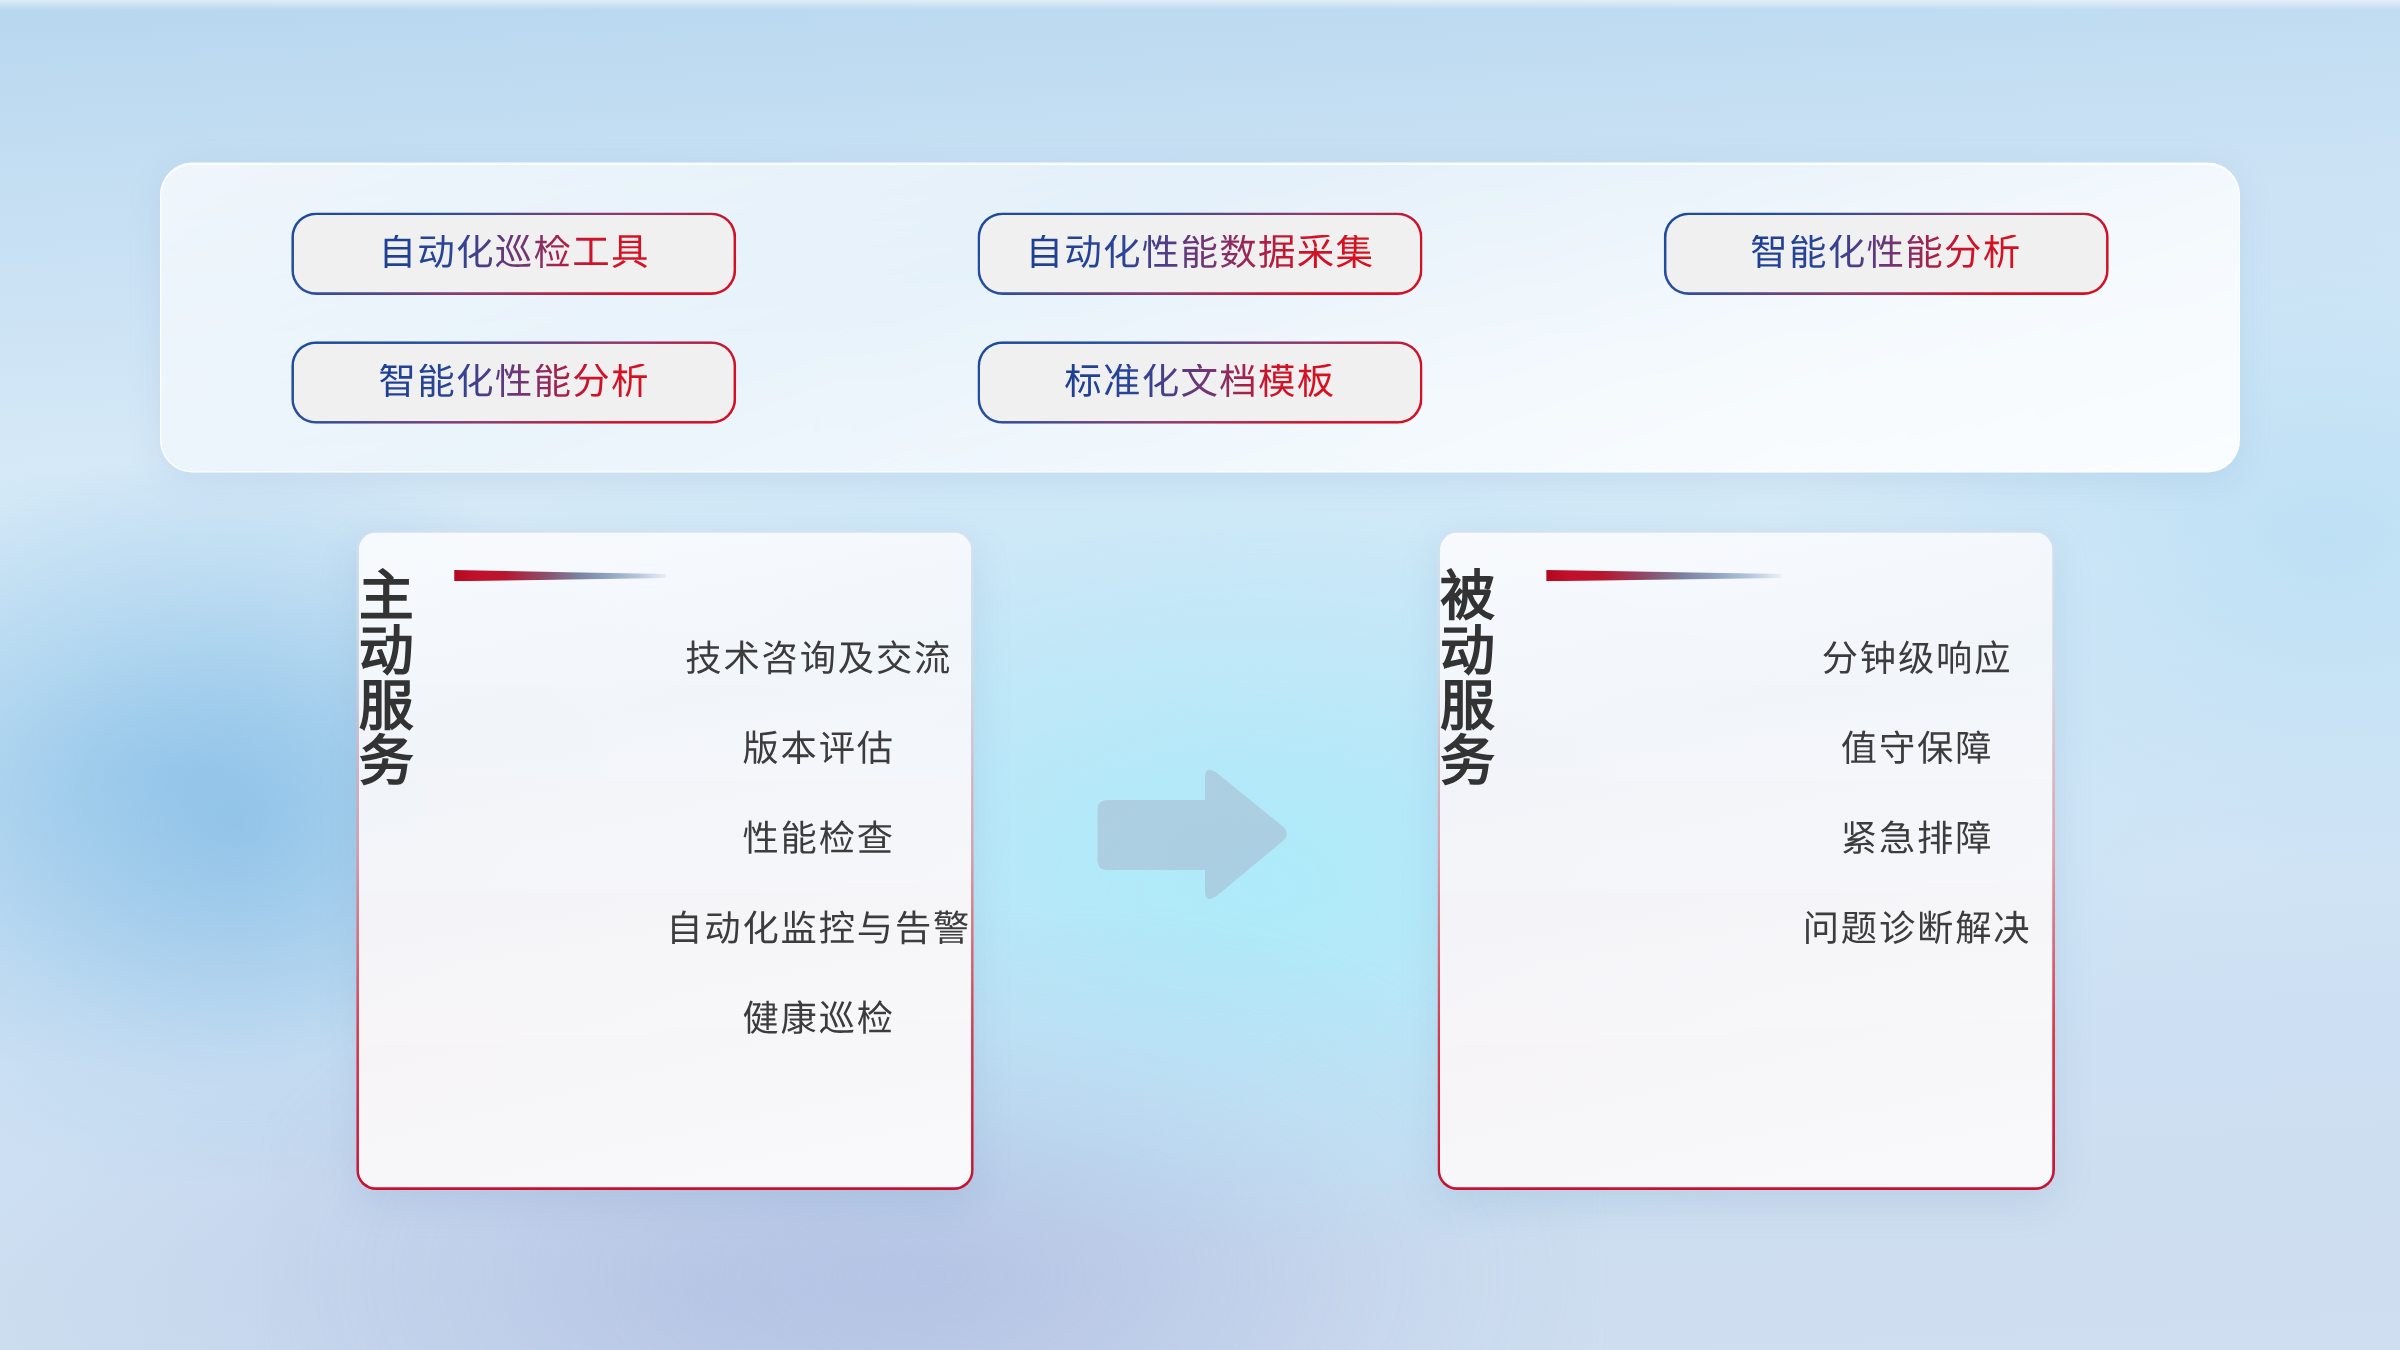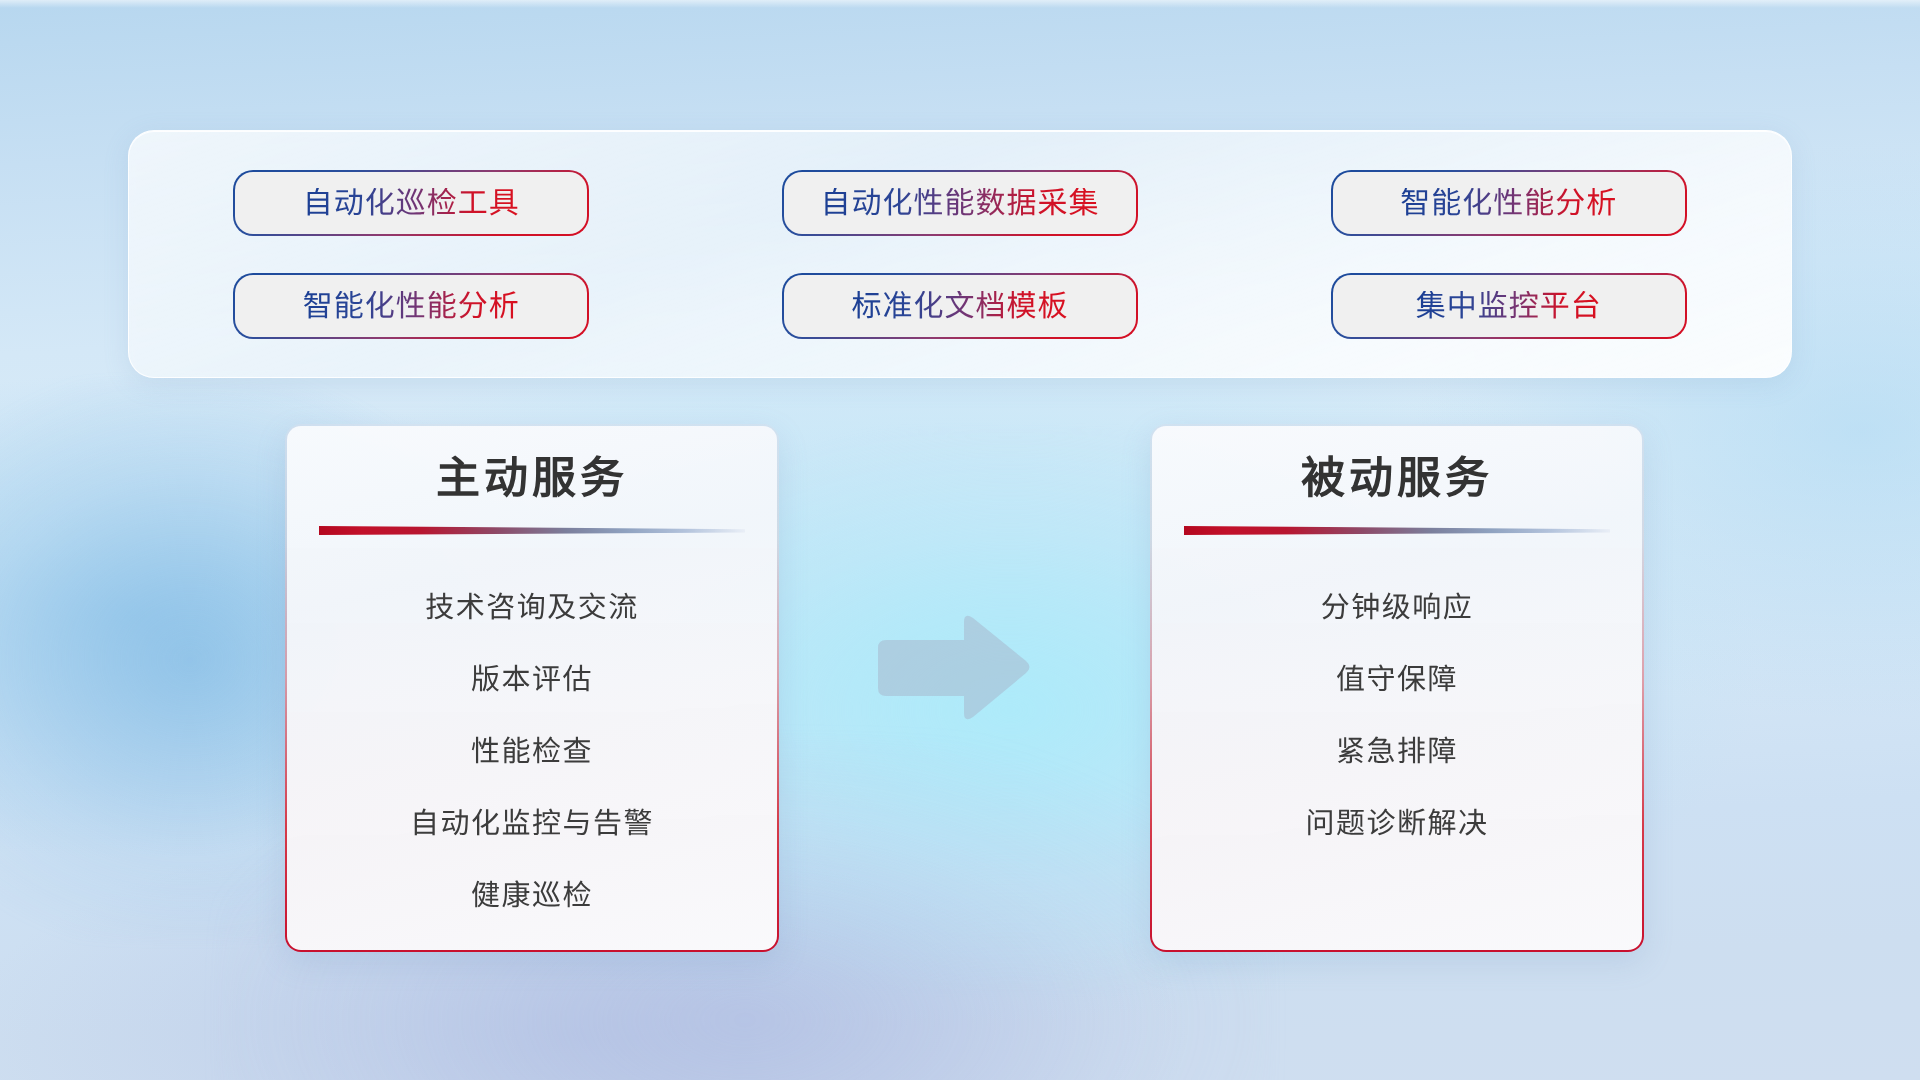--- a/index.html
+++ b/index.html
@@ -118,22 +118,21 @@
         rgba(250,252,254,0.99) 100%) padding-box,
       linear-gradient(to bottom,
         rgba(210,220,235,0.55) 0%,
         rgba(216,206,214,0.55) 22%,
         rgba(226,140,150,0.78) 48%,
         rgba(214,45,60,0.92) 76%,
         #c8102e 100%) border-box;
     border: 2px solid transparent;
     box-shadow: 0 10px 30px rgba(110,145,190,0.18);
     display: flex;
-    flex-direction: column;
-    align-items: center;
+    flex-direction: row;
     padding-top: 30px;
   }
   #card-active  { left: 285px; }
   #card-passive { left: 1133px; margin-left: 17px; }
 
   .card-title {
     font-size: 44px;
     font-weight: 700;
     color: #333333;
     letter-spacing: 4px;
@@ -209,23 +208,20 @@
   </div>
   <div class="pill">
     <span class="pill-label">智能化性能分析</span>
   </div>
   <div class="pill">
     <span class="pill-label">智能化性能分析</span>
   </div>
   <div class="pill">
     <span class="pill-label">标准化文档模板</span>
   </div>
-  <div class="pill">
-    <span class="pill-label">集中监控平台</span>
-  </div>
 </div>
 
 <div id="card-active" class="service-card">
   <div class="card-title">主动服务</div>
   <div class="card-divider">
       <div class="bar"></div>
     </div>
   <div class="card-list">
     <div class="card-list-item">技术咨询及交流</div>
     <div class="card-list-item">版本评估</div>

